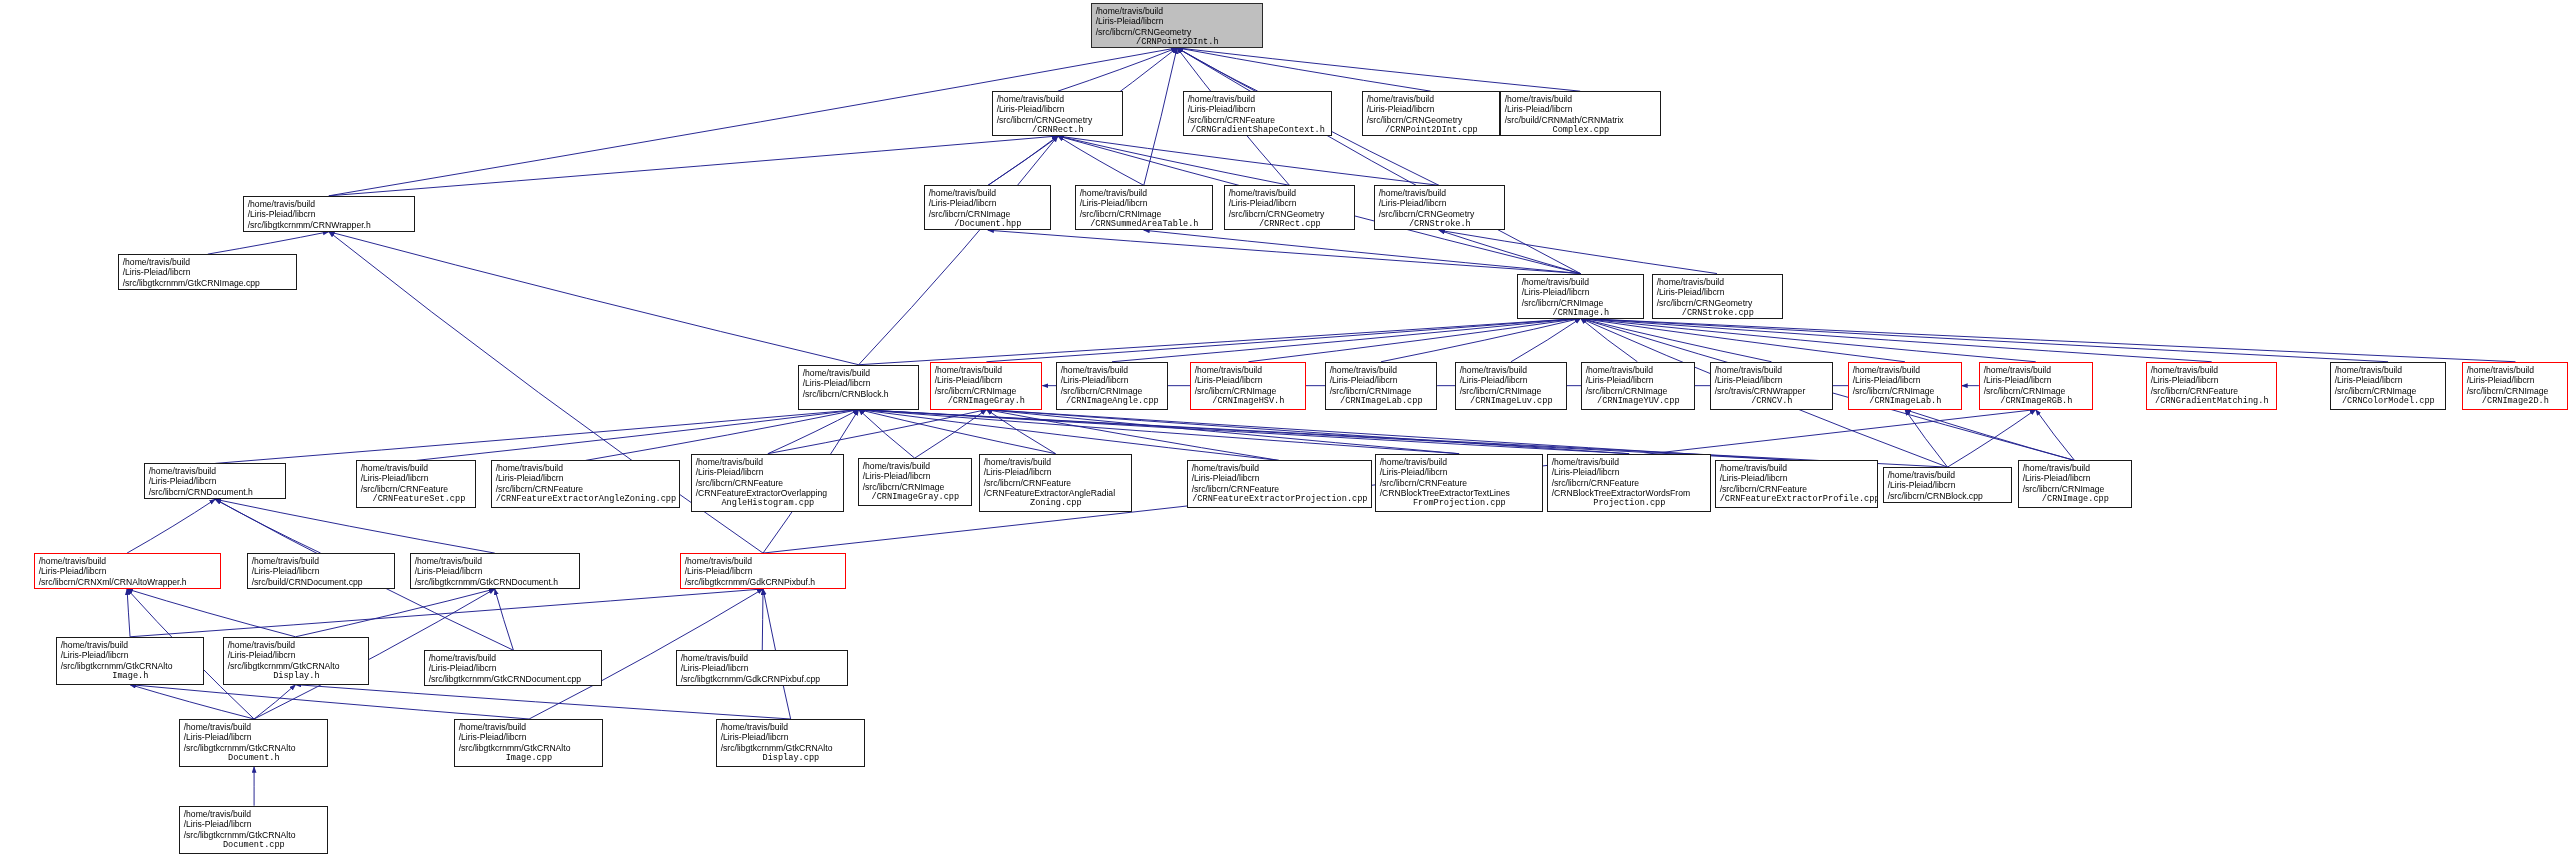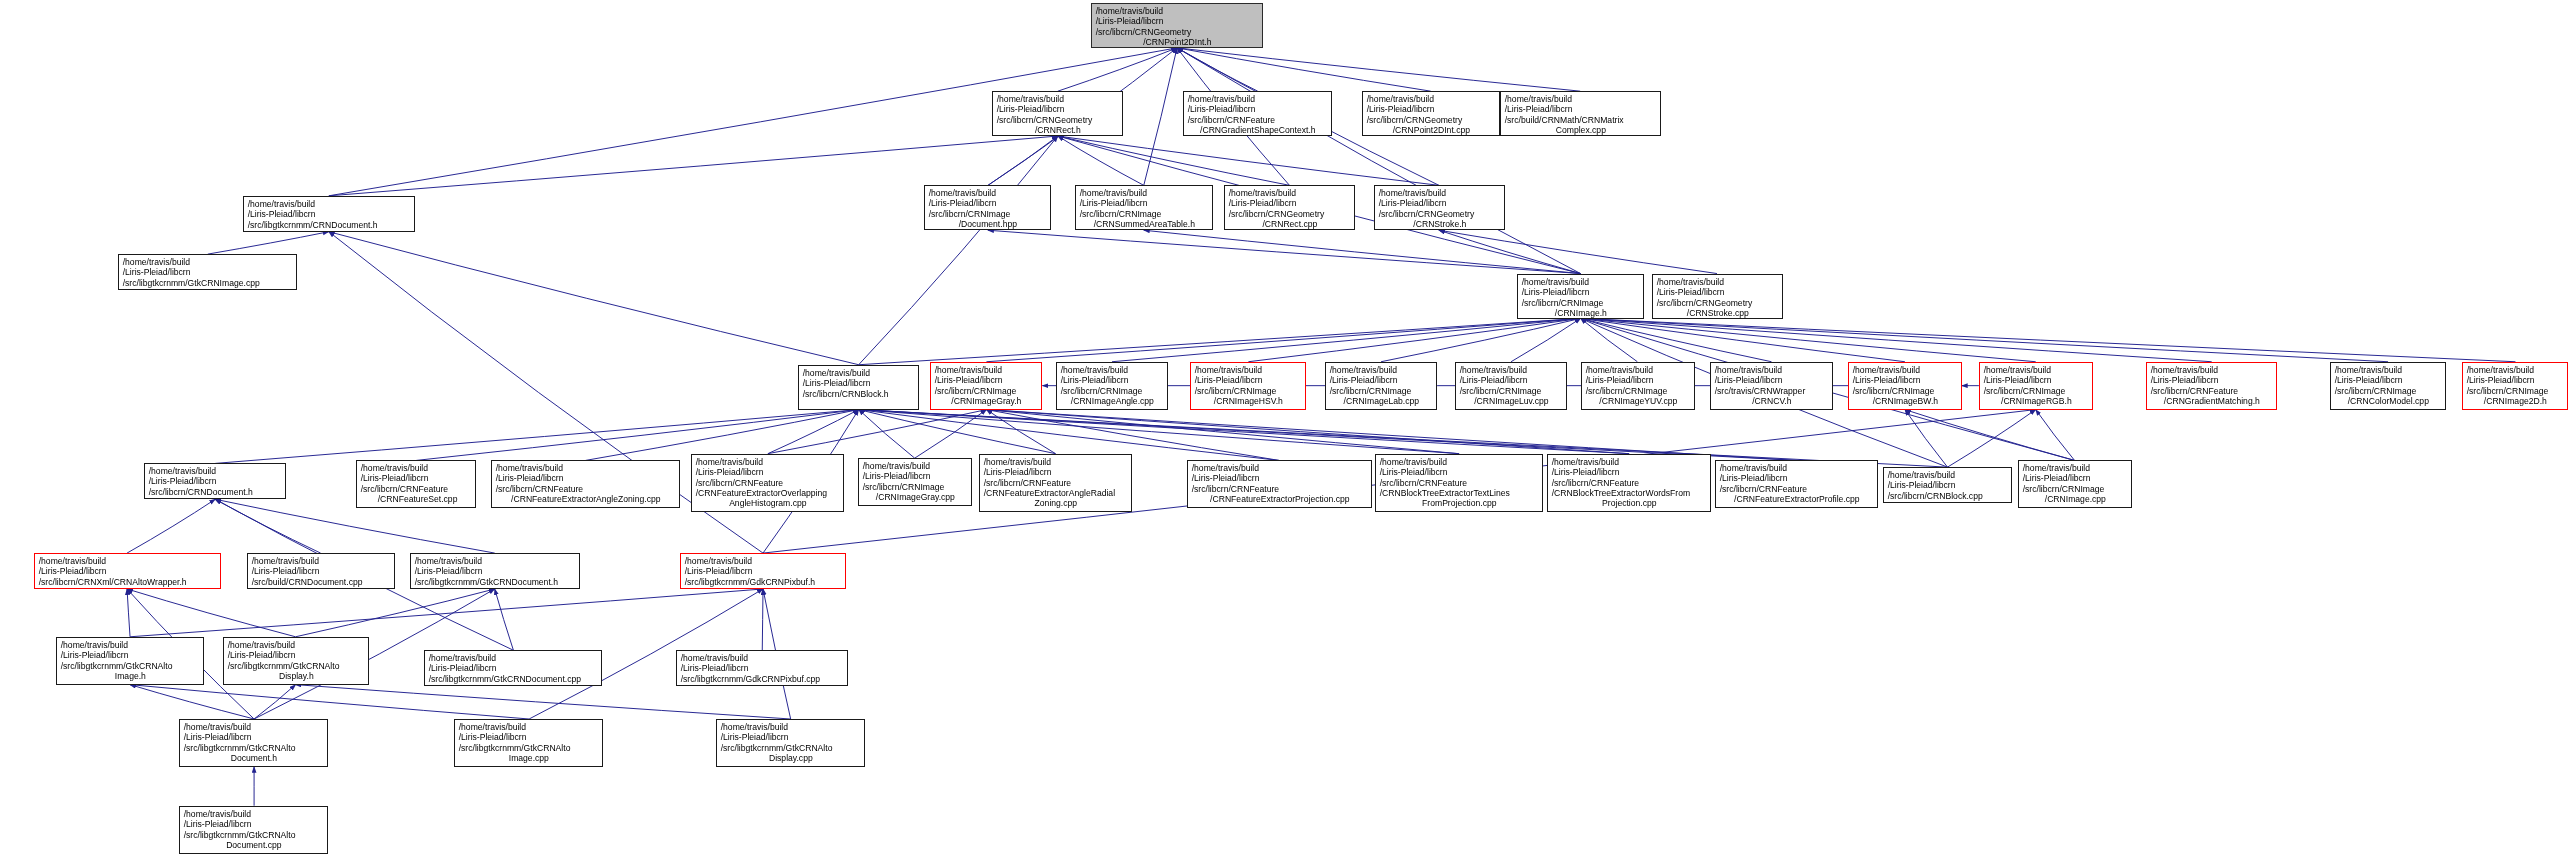--- a/index.html
+++ b/index.html
@@ -40,20 +40,21 @@
     background: #bfbfbf;
     border: 0.7px solid #2b2b2b;
   }
   .node.red {
     border: 0.7px solid #ff0000;
   }
   
   .node .l4 {
     display: block;
     text-align: center;
+    font-family: Liberation Mono, monospace;
   }
   .node .ln {
     display: block;
   }
 </style>
 </head>
 <body>
 
 <div id="graph">
   <svg id="edges" viewBox="0 0 3447 1160" preserveAspectRatio="none">
@@ -149,37 +150,37 @@
         <path d="M340,1078 Q340,1052 340,1026"></path>
       </g>
   </svg>
 
   <div id="node-layer">
       <div class="node center" style="left: 1091px; top: 3px; width: 172px; height: 45px;"><span class="ln">/home/travis/build</span><span class="ln">/Liris-Pleiad/libcrn</span><span class="ln">/src/libcrn/CRNGeometry</span><span class="l4">/CRNPoint2DInt.h</span></div>
       <div class="node" style="left: 992px; top: 91px; width: 131px; height: 45px;"><span class="ln">/home/travis/build</span><span class="ln">/Liris-Pleiad/libcrn</span><span class="ln">/src/libcrn/CRNGeometry</span><span class="l4">/CRNRect.h</span></div>
       <div class="node" style="left: 1183px; top: 91px; width: 149px; height: 45px;"><span class="ln">/home/travis/build</span><span class="ln">/Liris-Pleiad/libcrn</span><span class="ln">/src/libcrn/CRNFeature</span><span class="l4">/CRNGradientShapeContext.h</span></div>
       <div class="node" style="left: 1362px; top: 91px; width: 138px; height: 45px;"><span class="ln">/home/travis/build</span><span class="ln">/Liris-Pleiad/libcrn</span><span class="ln">/src/libcrn/CRNGeometry</span><span class="l4">/CRNPoint2DInt.cpp</span></div>
       <div class="node" style="left: 1500px; top: 91px; width: 161px; height: 45px;"><span class="ln">/home/travis/build</span><span class="ln">/Liris-Pleiad/libcrn</span><span class="ln">/src/build/CRNMath/CRNMatrix</span><span class="l4">Complex.cpp</span></div>
-      <div class="node" style="left: 243px; top: 196px; width: 172px; height: 36px;"><span class="ln">/home/travis/build</span><span class="ln">/Liris-Pleiad/libcrn</span><span class="ln">/src/libgtkcrnmm/CRNDocument.h</span></div>
+      <div class="node" style="left: 243px; top: 196px; width: 172px; height: 36px;"><span class="ln">/home/travis/build</span><span class="ln">/Liris-Pleiad/libcrn</span><span class="ln">/src/libgtkcrnmm/CRNWrapper.h</span></div>
       <div class="node" style="left: 924px; top: 185px; width: 127px; height: 45px;"><span class="ln">/home/travis/build</span><span class="ln">/Liris-Pleiad/libcrn</span><span class="ln">/src/libcrn/CRNImage</span><span class="l4">/Document.hpp</span></div>
       <div class="node" style="left: 1075px; top: 185px; width: 138px; height: 45px;"><span class="ln">/home/travis/build</span><span class="ln">/Liris-Pleiad/libcrn</span><span class="ln">/src/libcrn/CRNImage</span><span class="l4">/CRNSummedAreaTable.h</span></div>
       <div class="node" style="left: 1224px; top: 185px; width: 131px; height: 45px;"><span class="ln">/home/travis/build</span><span class="ln">/Liris-Pleiad/libcrn</span><span class="ln">/src/libcrn/CRNGeometry</span><span class="l4">/CRNRect.cpp</span></div>
       <div class="node" style="left: 1374px; top: 185px; width: 131px; height: 45px;"><span class="ln">/home/travis/build</span><span class="ln">/Liris-Pleiad/libcrn</span><span class="ln">/src/libcrn/CRNGeometry</span><span class="l4">/CRNStroke.h</span></div>
       <div class="node" style="left: 118px; top: 254px; width: 179px; height: 36px;"><span class="ln">/home/travis/build</span><span class="ln">/Liris-Pleiad/libcrn</span><span class="ln">/src/libgtkcrnmm/GtkCRNImage.cpp</span></div>
       <div class="node" style="left: 1517px; top: 274px; width: 127px; height: 45px;"><span class="ln">/home/travis/build</span><span class="ln">/Liris-Pleiad/libcrn</span><span class="ln">/src/libcrn/CRNImage</span><span class="l4">/CRNImage.h</span></div>
       <div class="node" style="left: 1652px; top: 274px; width: 131px; height: 45px;"><span class="ln">/home/travis/build</span><span class="ln">/Liris-Pleiad/libcrn</span><span class="ln">/src/libcrn/CRNGeometry</span><span class="l4">/CRNStroke.cpp</span></div>
       <div class="node" style="left: 798px; top: 365px; width: 121px; height: 45px;"><span class="ln">/home/travis/build</span><span class="ln">/Liris-Pleiad/libcrn</span><span class="ln">/src/libcrn/CRNBlock.h</span></div>
       <div class="node red" style="left: 930px; top: 362px; width: 112px; height: 48px;"><span class="ln">/home/travis/build</span><span class="ln">/Liris-Pleiad/libcrn</span><span class="ln">/src/libcrn/CRNImage</span><span class="l4">/CRNImageGray.h</span></div>
       <div class="node" style="left: 1056px; top: 362px; width: 112px; height: 48px;"><span class="ln">/home/travis/build</span><span class="ln">/Liris-Pleiad/libcrn</span><span class="ln">/src/libcrn/CRNImage</span><span class="l4">/CRNImageAngle.cpp</span></div>
       <div class="node red" style="left: 1190px; top: 362px; width: 116px; height: 48px;"><span class="ln">/home/travis/build</span><span class="ln">/Liris-Pleiad/libcrn</span><span class="ln">/src/libcrn/CRNImage</span><span class="l4">/CRNImageHSV.h</span></div>
       <div class="node" style="left: 1325px; top: 362px; width: 112px; height: 48px;"><span class="ln">/home/travis/build</span><span class="ln">/Liris-Pleiad/libcrn</span><span class="ln">/src/libcrn/CRNImage</span><span class="l4">/CRNImageLab.cpp</span></div>
       <div class="node" style="left: 1455px; top: 362px; width: 112px; height: 48px;"><span class="ln">/home/travis/build</span><span class="ln">/Liris-Pleiad/libcrn</span><span class="ln">/src/libcrn/CRNImage</span><span class="l4">/CRNImageLuv.cpp</span></div>
       <div class="node" style="left: 1581px; top: 362px; width: 114px; height: 48px;"><span class="ln">/home/travis/build</span><span class="ln">/Liris-Pleiad/libcrn</span><span class="ln">/src/libcrn/CRNImage</span><span class="l4">/CRNImageYUV.cpp</span></div>
       <div class="node" style="left: 1710px; top: 362px; width: 123px; height: 48px;"><span class="ln">/home/travis/build</span><span class="ln">/Liris-Pleiad/libcrn</span><span class="ln">/src/travis/CRNWrapper</span><span class="l4">/CRNCV.h</span></div>
-      <div class="node red" style="left: 1848px; top: 362px; width: 114px; height: 48px;"><span class="ln">/home/travis/build</span><span class="ln">/Liris-Pleiad/libcrn</span><span class="ln">/src/libcrn/CRNImage</span><span class="l4">/CRNImageBW.h</span></div>
+      <div class="node red" style="left: 1848px; top: 362px; width: 114px; height: 48px;"><span class="ln">/home/travis/build</span><span class="ln">/Liris-Pleiad/libcrn</span><span class="ln">/src/libcrn/CRNImage</span><span class="l4">/CRNImageLab.h</span></div>
       <div class="node red" style="left: 1979px; top: 362px; width: 114px; height: 48px;"><span class="ln">/home/travis/build</span><span class="ln">/Liris-Pleiad/libcrn</span><span class="ln">/src/libcrn/CRNImage</span><span class="l4">/CRNImageRGB.h</span></div>
       <div class="node red" style="left: 2146px; top: 362px; width: 131px; height: 48px;"><span class="ln">/home/travis/build</span><span class="ln">/Liris-Pleiad/libcrn</span><span class="ln">/src/libcrn/CRNFeature</span><span class="l4">/CRNGradientMatching.h</span></div>
       <div class="node" style="left: 2330px; top: 362px; width: 116px; height: 48px;"><span class="ln">/home/travis/build</span><span class="ln">/Liris-Pleiad/libcrn</span><span class="ln">/src/libcrn/CRNImage</span><span class="l4">/CRNColorModel.cpp</span></div>
       <div class="node red" style="left: 2462px; top: 362px; width: 106px; height: 48px;"><span class="ln">/home/travis/build</span><span class="ln">/Liris-Pleiad/libcrn</span><span class="ln">/src/libcrn/CRNImage</span><span class="l4">/CRNImage2D.h</span></div>
       <div class="node" style="left: 144px; top: 463px; width: 142px; height: 36px;"><span class="ln">/home/travis/build</span><span class="ln">/Liris-Pleiad/libcrn</span><span class="ln">/src/libcrn/CRNDocument.h</span></div>
       <div class="node" style="left: 356px; top: 460px; width: 120px; height: 48px;"><span class="ln">/home/travis/build</span><span class="ln">/Liris-Pleiad/libcrn</span><span class="ln">/src/libcrn/CRNFeature</span><span class="l4"> /CRNFeatureSet.cpp</span></div>
       <div class="node" style="left: 491px; top: 460px; width: 189px; height: 48px;"><span class="ln">/home/travis/build</span><span class="ln">/Liris-Pleiad/libcrn</span><span class="ln">/src/libcrn/CRNFeature</span><span class="l4">/CRNFeatureExtractorAngleZoning.cpp</span></div>
       <div class="node" style="left: 691px; top: 454px; width: 153px; height: 58px;"><span class="ln">/home/travis/build</span><span class="ln">/Liris-Pleiad/libcrn</span><span class="ln">/src/libcrn/CRNFeature</span><span class="ln">/CRNFeatureExtractorOverlapping</span><span class="l4">AngleHistogram.cpp</span></div>
       <div class="node" style="left: 858px; top: 458px; width: 114px; height: 48px;"><span class="ln">/home/travis/build</span><span class="ln">/Liris-Pleiad/libcrn</span><span class="ln">/src/libcrn/CRNImage</span><span class="l4">/CRNImageGray.cpp</span></div>
       <div class="node" style="left: 979px; top: 454px; width: 153px; height: 58px;"><span class="ln">/home/travis/build</span><span class="ln">/Liris-Pleiad/libcrn</span><span class="ln">/src/libcrn/CRNFeature</span><span class="ln">/CRNFeatureExtractorAngleRadial</span><span class="l4">Zoning.cpp</span></div>

